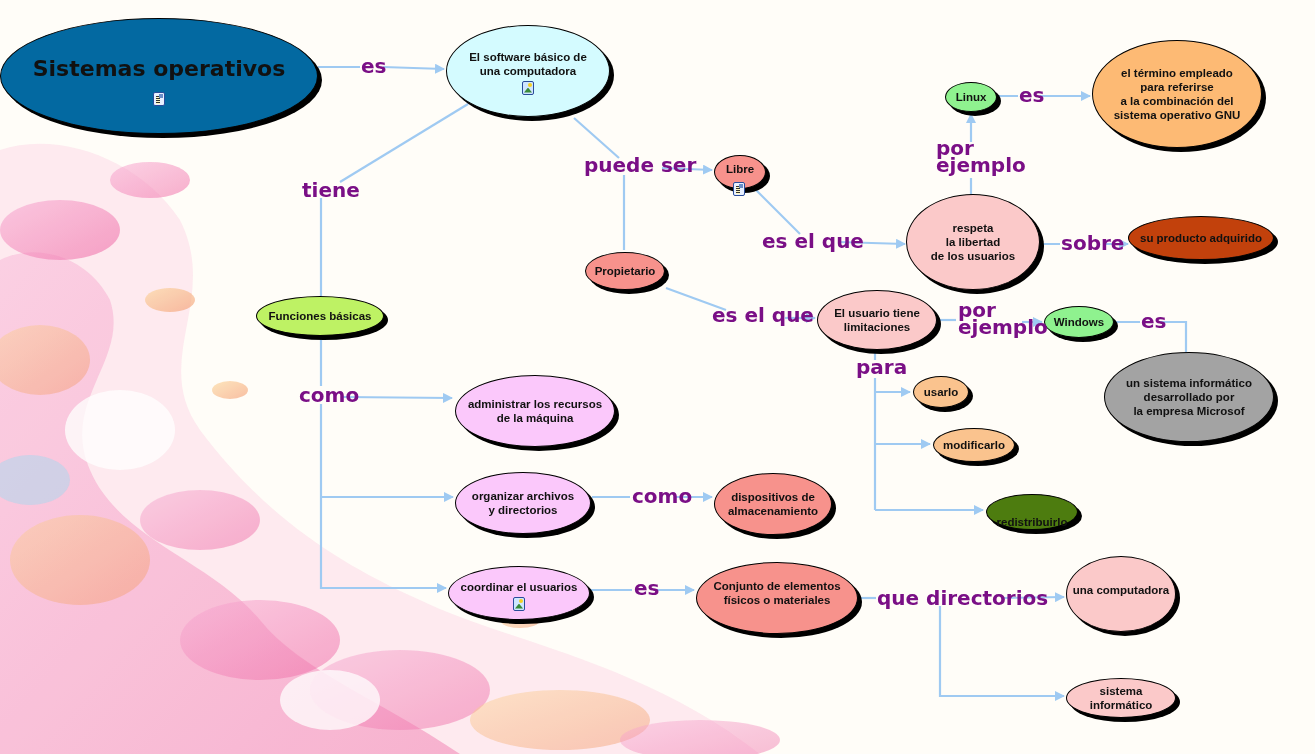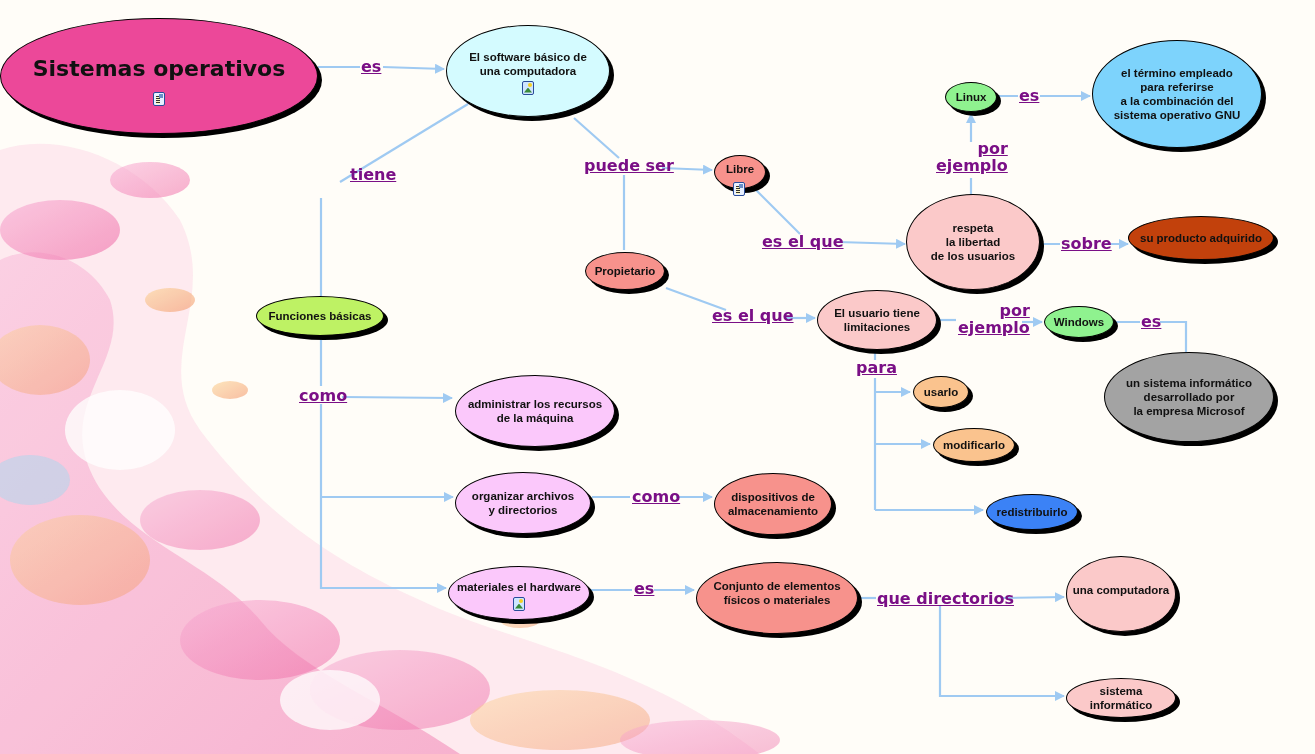--- a/index.html
+++ b/index.html
@@ -1,21 +1,21 @@
 <!DOCTYPE html>
 <html><head>
 <meta charset="utf-8">
 <style>
   html,body{margin:0;padding:0;}
   body{width:1315px;height:754px;overflow:hidden;position:relative;background:#fffdf8;font-family:"Liberation Sans",sans-serif;}
   #bg{position:absolute;left:0;top:0;width:1315px;height:754px;}
   #links{position:absolute;left:0;top:0;width:1315px;height:754px;}
   .node{position:absolute;box-sizing:border-box;border:1.5px solid #000;border-radius:50%;box-shadow:4px 4px 0 #000;display:flex;flex-direction:column;align-items:center;justify-content:center;text-align:center;font-weight:bold;font-size:11.5px;color:#111;line-height:14px;white-space:pre-line;cursor:pointer;}
   .node .txt{white-space:pre-line;}
-  .lbl{position:absolute;font-family:"DejaVu Sans",sans-serif;font-weight:bold;font-size:16px;color:#7a0f86;white-space:pre-line;text-align:right;line-height:17px;background:rgba(255,253,248,0.0);text-decoration:underline;}
+  .lbl{position:absolute;font-family:"DejaVu Sans",sans-serif;font-weight:bold;font-size:20px;color:#7a0f86;white-space:pre-line;text-align:left;line-height:17px;background:rgba(255,253,248,0.0);}
   .res{display:inline-block;width:12px;height:14px;margin-top:3px;border:1px solid #2a4c9a;border-radius:2px;background:#e8f0ff;position:relative;box-sizing:border-box;}
   .res.doc::before{content:"";position:absolute;left:2px;top:3px;width:4px;height:8px;background:repeating-linear-gradient(#333 0 1px,#fff7c0 1px 2px);}
   .res.doc::after{content:"";position:absolute;right:1px;top:1px;width:4px;height:4px;background:#6a8ec8;}
   .res.img{background:#cfe6ff;}
   .res.img::before{content:"";position:absolute;left:1px;bottom:1px;width:8px;height:5px;background:#3a8a3a;clip-path:polygon(0 100%,50% 0,100% 100%);}
   .res.img::after{content:"";position:absolute;right:1px;top:1px;width:4px;height:4px;border-radius:50%;background:#f5d020;}
 </style>
 </head>
 <body>
 
@@ -83,21 +83,21 @@
     <path d="M342,397 L452,398" marker-end="url(#arr)"></path>
     <path d="M321,497 L453,497" marker-end="url(#arr)"></path>
     <path d="M592,497 L630,497 M676,497 L712,497" marker-end="url(#arr)"></path>
     <path d="M588,590 L632,590 M654,590 L694,590" marker-end="url(#arr)"></path>
     <path d="M858,598 L876,598"></path>
     <path d="M1002,598 L1064,597" marker-end="url(#arr)"></path>
     <path d="M940,606 L940,696 L1064,696" marker-end="url(#arr)"></path>
   </g>
 </svg>
 
-<div class="node" style="left:0;top:18px;width:318px;height:116px;background:#ec4899;">
+<div class="node" style="left:0;top:18px;width:318px;height:116px;background:#0369a1;">
   <span class="txt" style="font-family:'DejaVu Sans',sans-serif;font-size:22px;line-height:26px;margin-top:10px;">Sistemas operativos</span>
   <span class="res doc" style="margin-top:10px;"></span>
 </div>
 
 <div class="node" style="left:446px;top:25px;width:164px;height:92px;background:#d4fbff;">
   <span class="txt" style="margin-top:2px;">El software básico de
 una computadora</span>
   <span class="res img"></span>
 </div>
 
@@ -111,21 +111,21 @@
 </div>
 
 <div class="node" style="left:256px;top:296px;width:128px;height:40px;background:#bef264;">
   <span class="txt">Funciones básicas</span>
 </div>
 
 <div class="node" style="left:945px;top:82px;width:52px;height:30px;background:#8ff28f;">
   <span class="txt">Linux</span>
 </div>
 
-<div class="node" style="left:1092px;top:40px;width:170px;height:108px;background:#7dd3fc;">
+<div class="node" style="left:1092px;top:40px;width:170px;height:108px;background:#fdba74;">
   <span class="txt">el término empleado
 para referirse
 a la combinación del
 sistema operativo GNU</span>
 </div>
 
 <div class="node" style="left:906px;top:194px;width:134px;height:96px;background:#fbc9c9;">
   <span class="txt">respeta
 la libertad
 de los usuarios</span>
@@ -151,59 +151,59 @@
 </div>
 
 <div class="node" style="left:913px;top:376px;width:56px;height:32px;background:#fac38e;">
   <span class="txt">usarlo</span>
 </div>
 
 <div class="node" style="left:933px;top:428px;width:82px;height:34px;background:#fac38e;">
   <span class="txt">modificarlo</span>
 </div>
 
-<div class="node" style="left:986px;top:494px;width:92px;height:36px;background:#3b82f6;">
+<div class="node" style="left:986px;top:494px;width:92px;height:36px;background:#4d7c0f;justify-content:flex-end;">
   <span class="txt">redistribuirlo</span>
 </div>
 
 <div class="node" style="left:455px;top:375px;width:160px;height:72px;background:#fbc8fb;">
   <span class="txt">administrar los recursos
 de la máquina</span>
 </div>
 
 <div class="node" style="left:455px;top:472px;width:136px;height:62px;background:#fbc8fb;">
   <span class="txt">organizar archivos
 y directorios</span>
 </div>
 
 <div class="node" style="left:714px;top:473px;width:118px;height:62px;background:#f7928c;">
   <span class="txt">dispositivos de
 almacenamiento</span>
 </div>
 
 <div class="node" style="left:448px;top:566px;width:142px;height:54px;background:#fbc8fb;">
-  <span class="txt" style="margin-top:4px;">materiales el hardware</span>
+  <span class="txt" style="margin-top:4px;">coordinar el usuarios</span>
   <span class="res img"></span>
 </div>
 
 <div class="node" style="left:696px;top:562px;width:162px;height:72px;background:#f7928c;">
   <span class="txt" style="margin-top:-10px;">Conjunto de elementos
 físicos o materiales</span>
 </div>
 
 <div class="node" style="left:1066px;top:556px;width:110px;height:76px;background:#fbc9c9;justify-content:flex-start;padding-top:26px;">
   <span class="txt">una computadora</span>
 </div>
 
 <div class="node" style="left:1066px;top:678px;width:110px;height:40px;background:#fbc9c9;">
   <span class="txt">sistema informático</span>
 </div>
 
 <div class="lbl" style="left:361px;top:58px;">es</div>
-<div class="lbl" style="left:302px;top:166px;margin-left:48px;">tiene</div>
+<div class="lbl" style="left:302px;top:182px;">tiene</div>
 <div class="lbl" style="left:584px;top:157px;">puede ser</div>
 <div class="lbl" style="left:762px;top:233px;">es el que</div>
 <div class="lbl" style="left:936px;top:140px;">por
 ejemplo</div>
 <div class="lbl" style="left:1019px;top:87px;">es</div>
 <div class="lbl" style="left:1061px;top:235px;">sobre</div>
 <div class="lbl" style="left:712px;top:307px;">es el que</div>
 <div class="lbl" style="left:958px;top:302px;">por
 ejemplo</div>
 <div class="lbl" style="left:1141px;top:313px;">es</div>

